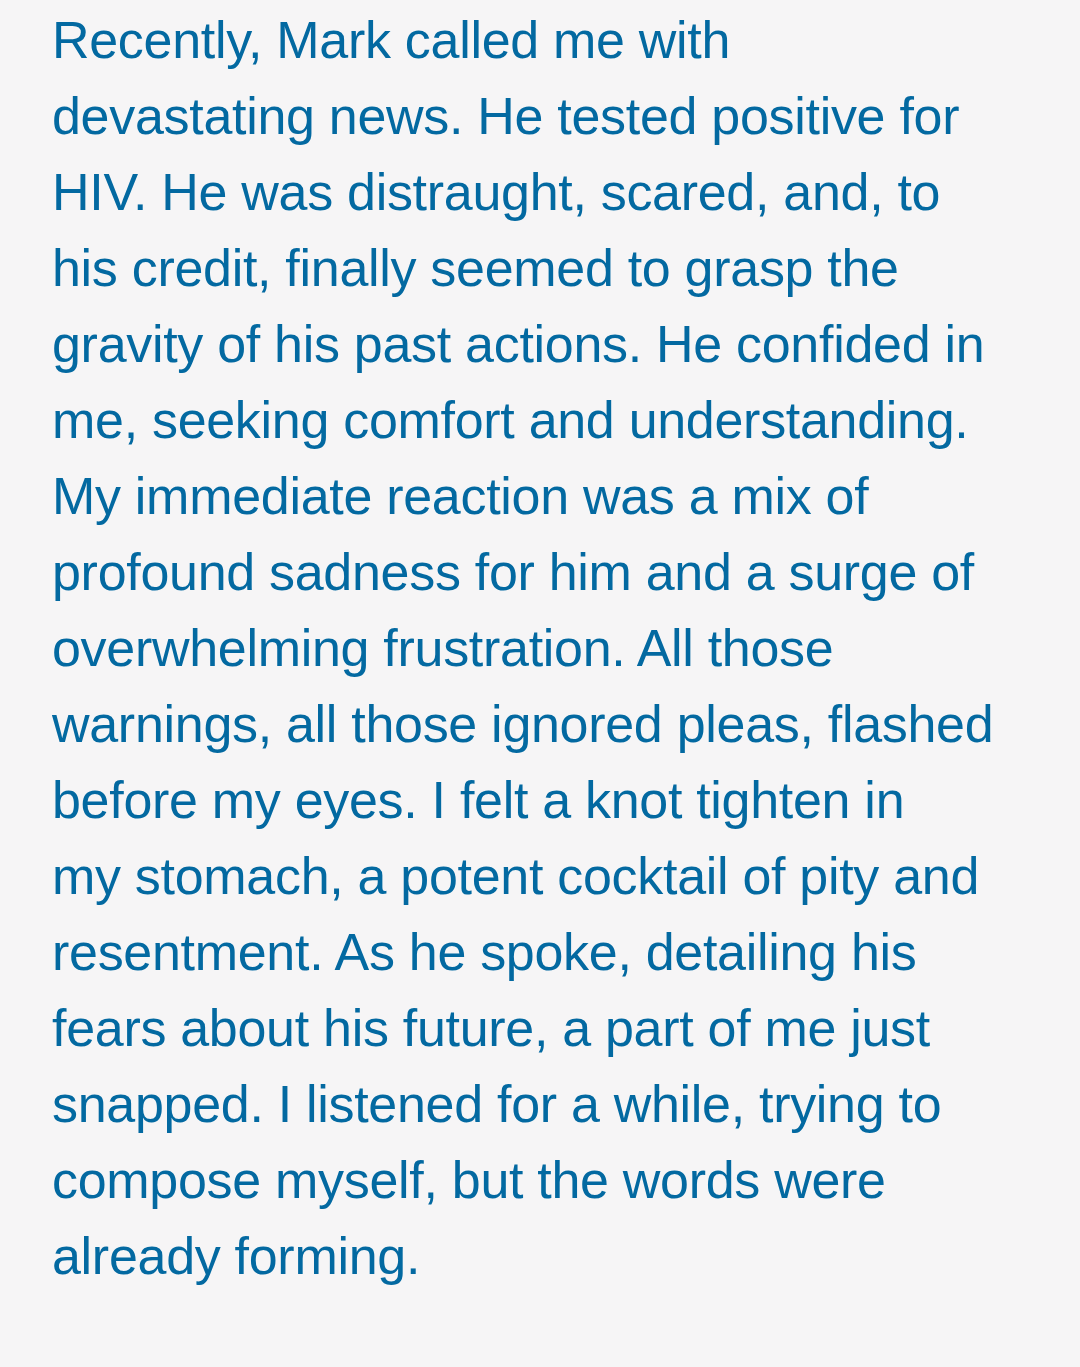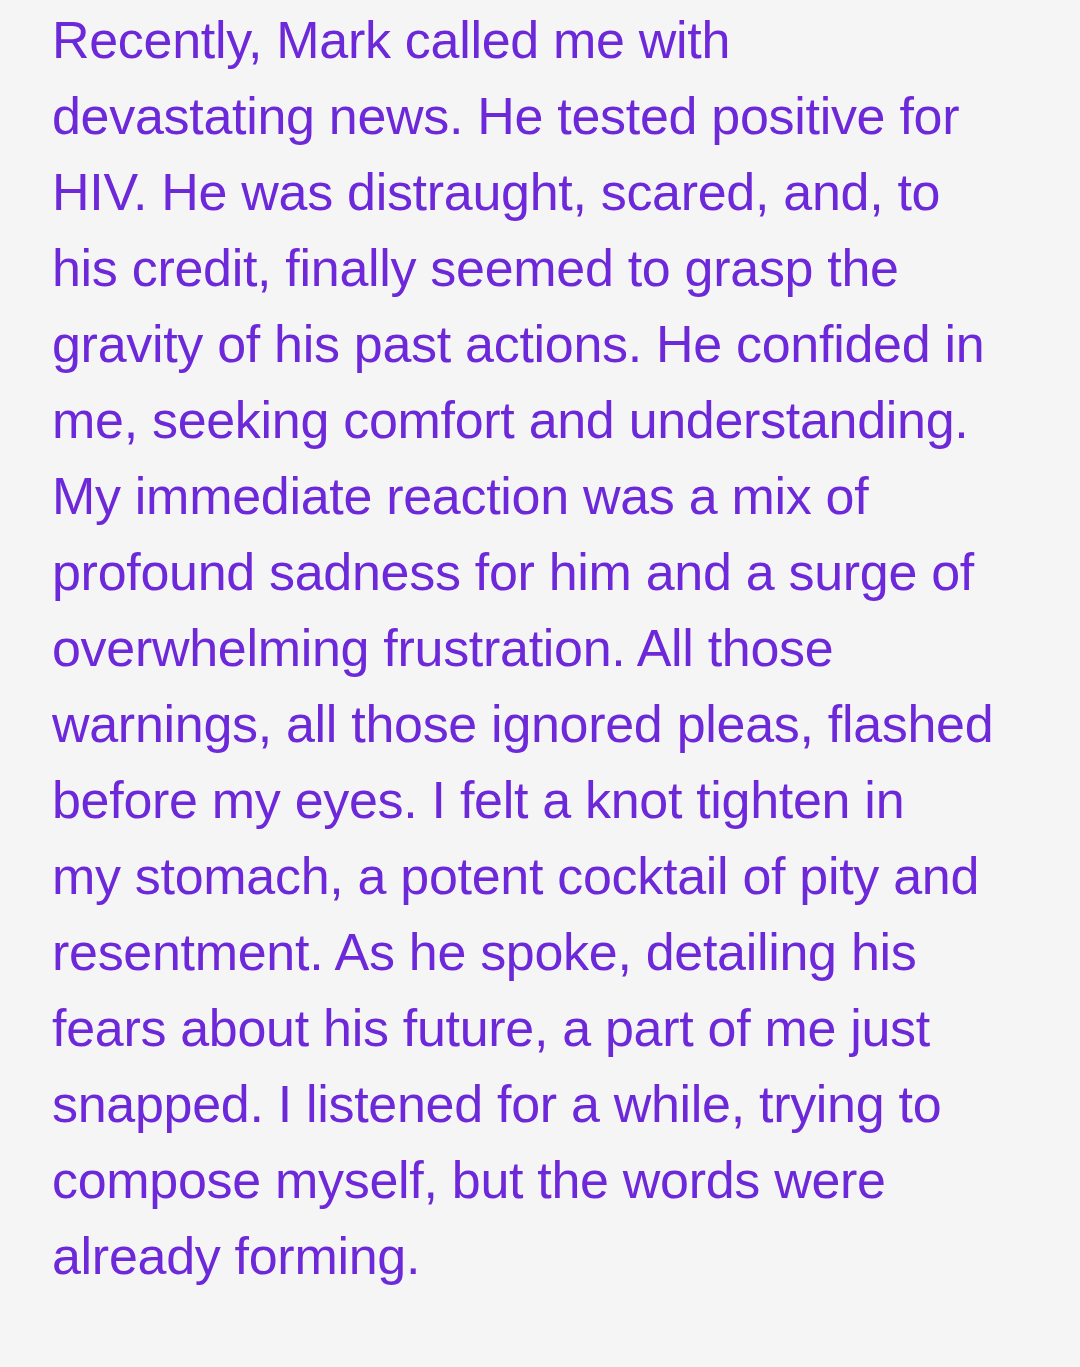--- a/index.html
+++ b/index.html
@@ -13,21 +13,21 @@
     overflow: hidden;
     font-family: "Liberation Sans", "DejaVu Sans", sans-serif;
   }
   .story-page {
     box-sizing: border-box;
     width: 1080px;
     height: 1367px;
     padding: 2px 52px 0 52px;
   }
   .story-text {
-    color: #6d28d9;
+    color: #0369a1;
     font-size: 52px;
     line-height: 76px;
     font-weight: 400;
     letter-spacing: -0.3px;
     white-space: pre-line;
     text-align: left;
   }
 </style>
 </head>
 <body>

